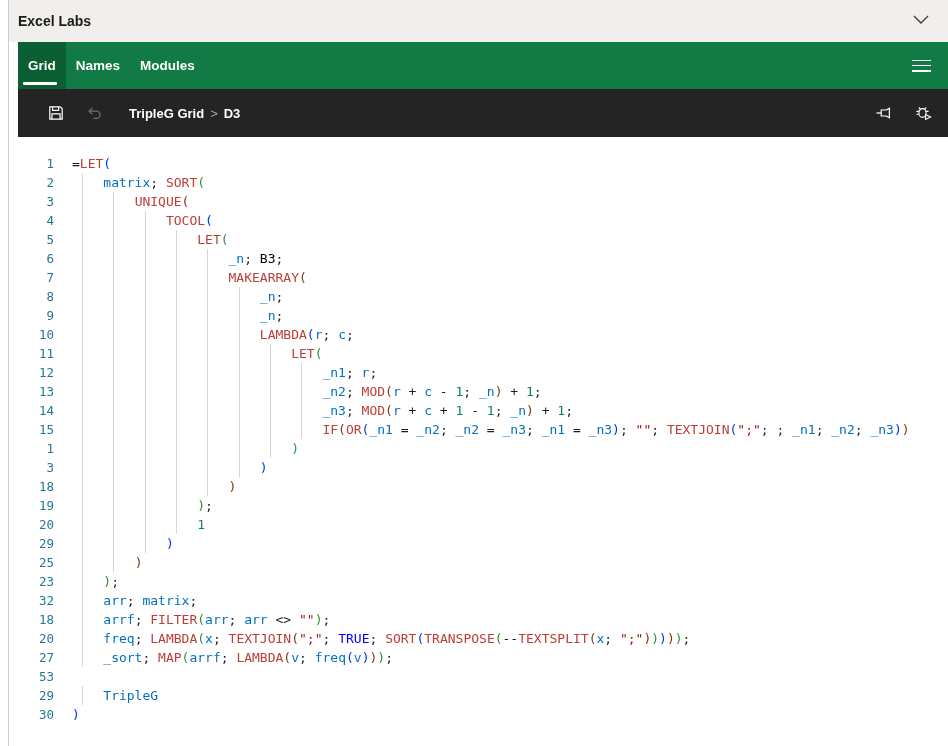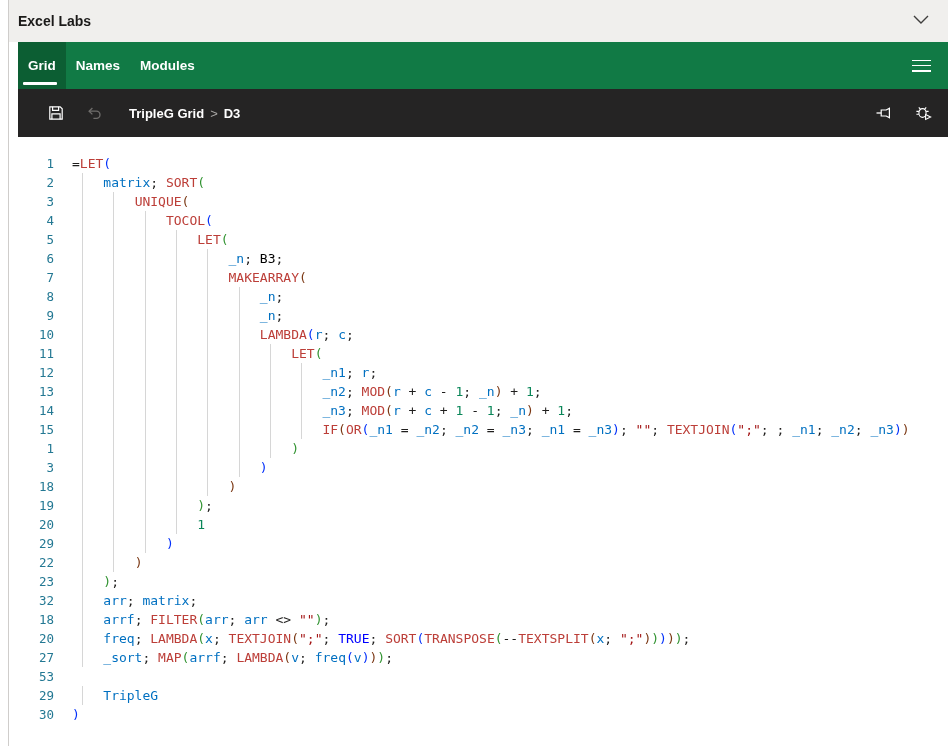--- a/index.html
+++ b/index.html
@@ -203,21 +203,21 @@
         </div>
         <div class="crow">
           <span class="ln">20</span>
           <span class="ct"><i class="gd" style="left: calc(0ch + 10px);"></i><i class="gd" style="left: calc(4ch + 10px);"></i><i class="gd" style="left: calc(8ch + 10px);"></i><i class="gd" style="left: calc(12ch + 10px);"></i><span>                </span><span class="tk-num">1</span></span>
         </div>
         <div class="crow">
           <span class="ln">29</span>
           <span class="ct"><i class="gd" style="left: calc(0ch + 10px);"></i><i class="gd" style="left: calc(4ch + 10px);"></i><i class="gd" style="left: calc(8ch + 10px);"></i><span>            </span><span class="tk-p1">)</span></span>
         </div>
         <div class="crow">
-          <span class="ln">22</span>
+          <span class="ln">25</span>
           <span class="ct"><i class="gd" style="left: calc(0ch + 10px);"></i><i class="gd" style="left: calc(4ch + 10px);"></i><span>        </span><span class="tk-p3">)</span></span>
         </div>
         <div class="crow">
           <span class="ln">23</span>
           <span class="ct"><i class="gd" style="left: calc(0ch + 10px);"></i><span>    </span><span class="tk-p2">)</span><span class="tk-op">;</span></span>
         </div>
         <div class="crow">
           <span class="ln">32</span>
           <span class="ct"><i class="gd" style="left: calc(0ch + 10px);"></i><span>    </span><span class="tk-vr">arr</span><span class="tk-op">; </span><span class="tk-vr">matrix</span><span class="tk-op">;</span></span>
         </div>

